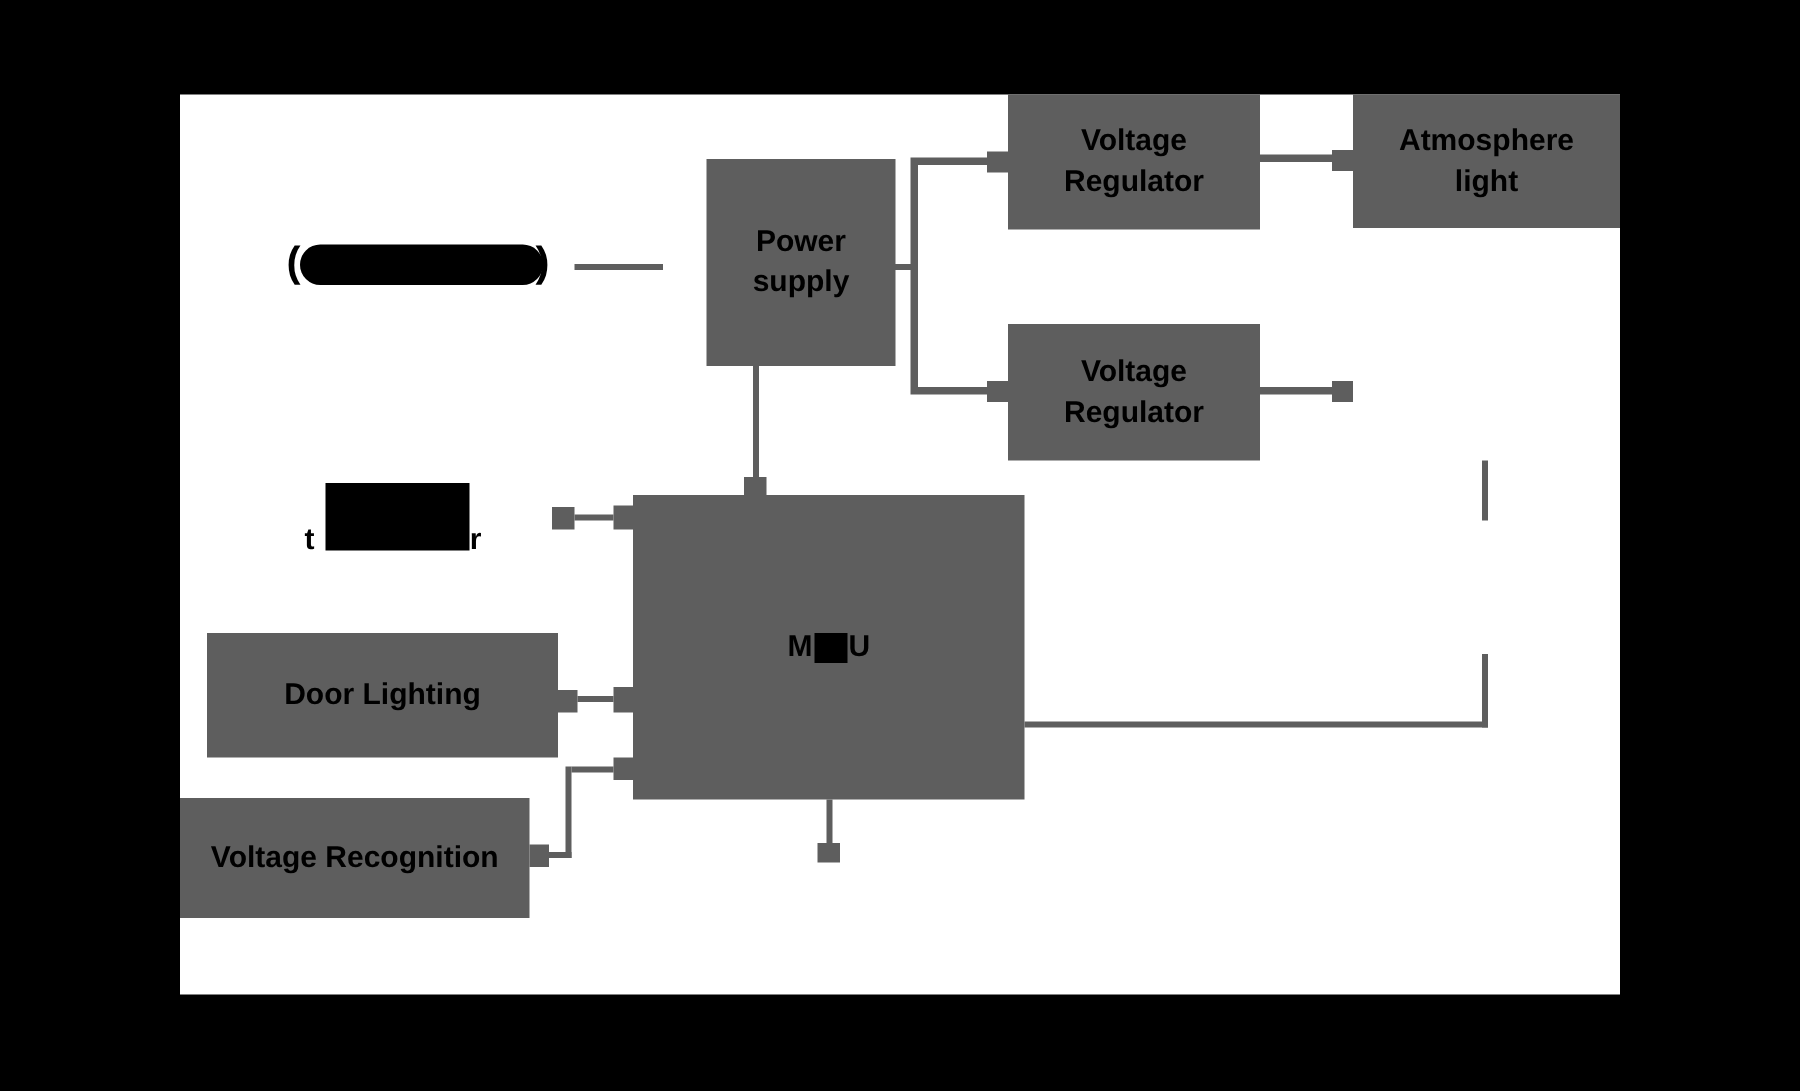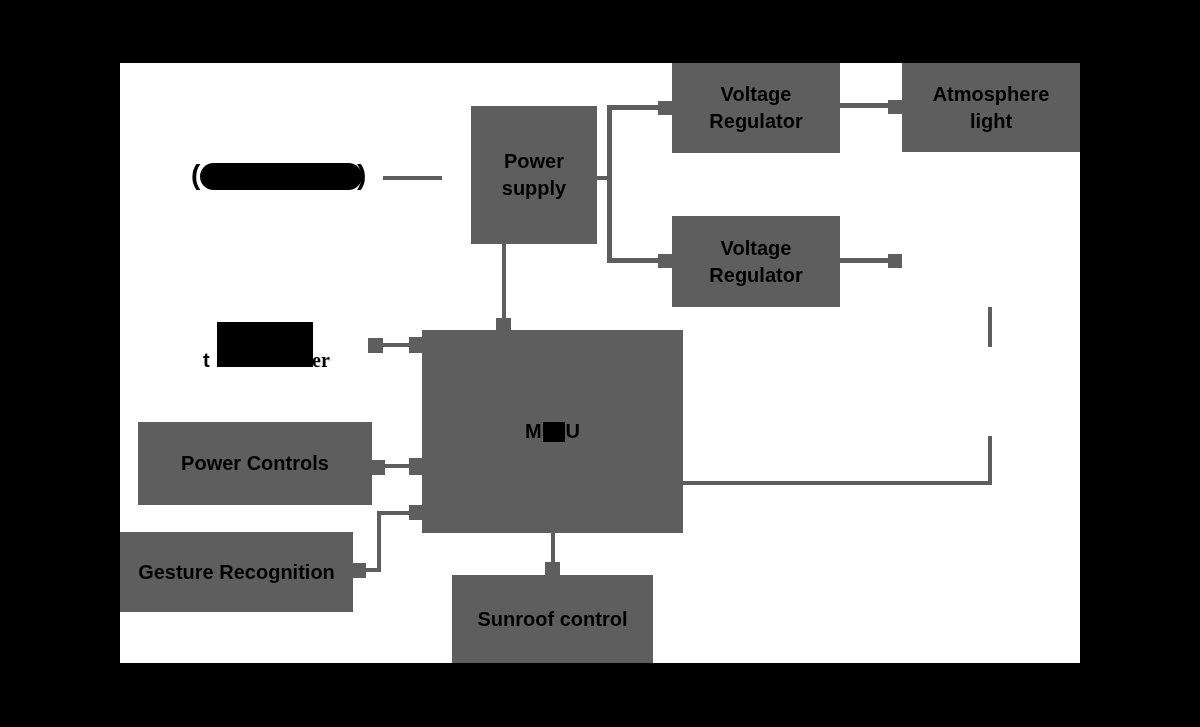--- a/index.html
+++ b/index.html
@@ -36,33 +36,32 @@
 
   <div class="node" style="left:672px;top:216px;width:168px;height:91px;">Voltage
 Regulator</div>
 
 
 
   <div class="node" style="left:422px;top:330px;width:261px;height:203px;">
     <span>M</span><span class="mcu-redact"></span><span>U</span>
   </div>
 
-  <div class="node" style="left:138px;top:422px;width:234px;height:83px;">Power Controls</div>
+  <div class="node" style="left:138px;top:422px;width:234px;height:83px;">Door Lighting</div>
 
-  <div class="node" style="left:120px;top:532px;width:233px;height:80px;">Gesture Recognition</div>
+  <div class="node" style="left:120px;top:532px;width:233px;height:80px;">Voltage Recognition</div>
 
-  <div class="node" style="left:452px;top:575px;width:201px;height:88px;">Sunroof control</div>
 
   <span class="freelabel paren" style="left:191px;top:161px;position:absolute;">(</span>
   <div class="capsule" style="left:200px;top:163px;width:162px;height:27px;"></div>
   <span class="freelabel paren" style="left:357px;top:161px;position:absolute;">)</span>
 
   <span class="freelabel smalltxt" style="left:203px;top:349px;position:absolute;">t</span>
   <div class="redact" style="left:217px;top:322px;width:96px;height:45px;"></div>
-  <span class="freelabel smalltxt" style="left:312px;top:349px;position:absolute;font-family:Liberation Serif, serif;">er</span>
+  <span class="freelabel smalltxt" style="left:302px;top:349px;position:absolute;">er</span>
 
   <div class="conn" style="left:383px;top:176px;width:59px;height:4px;"></div>
 
   <div class="conn" style="left:568px;top:176px;width:44px;height:4px;"></div>
   <div class="conn" style="left:607px;top:105px;width:5px;height:158px;"></div>
   <div class="conn" style="left:612px;top:105px;width:46px;height:5px;"></div>
   <div class="conn" style="left:658px;top:101px;width:14px;height:14px;"></div>
   <div class="conn" style="left:612px;top:258px;width:46px;height:5px;"></div>
   <div class="conn" style="left:658px;top:254px;width:14px;height:14px;"></div>
 

